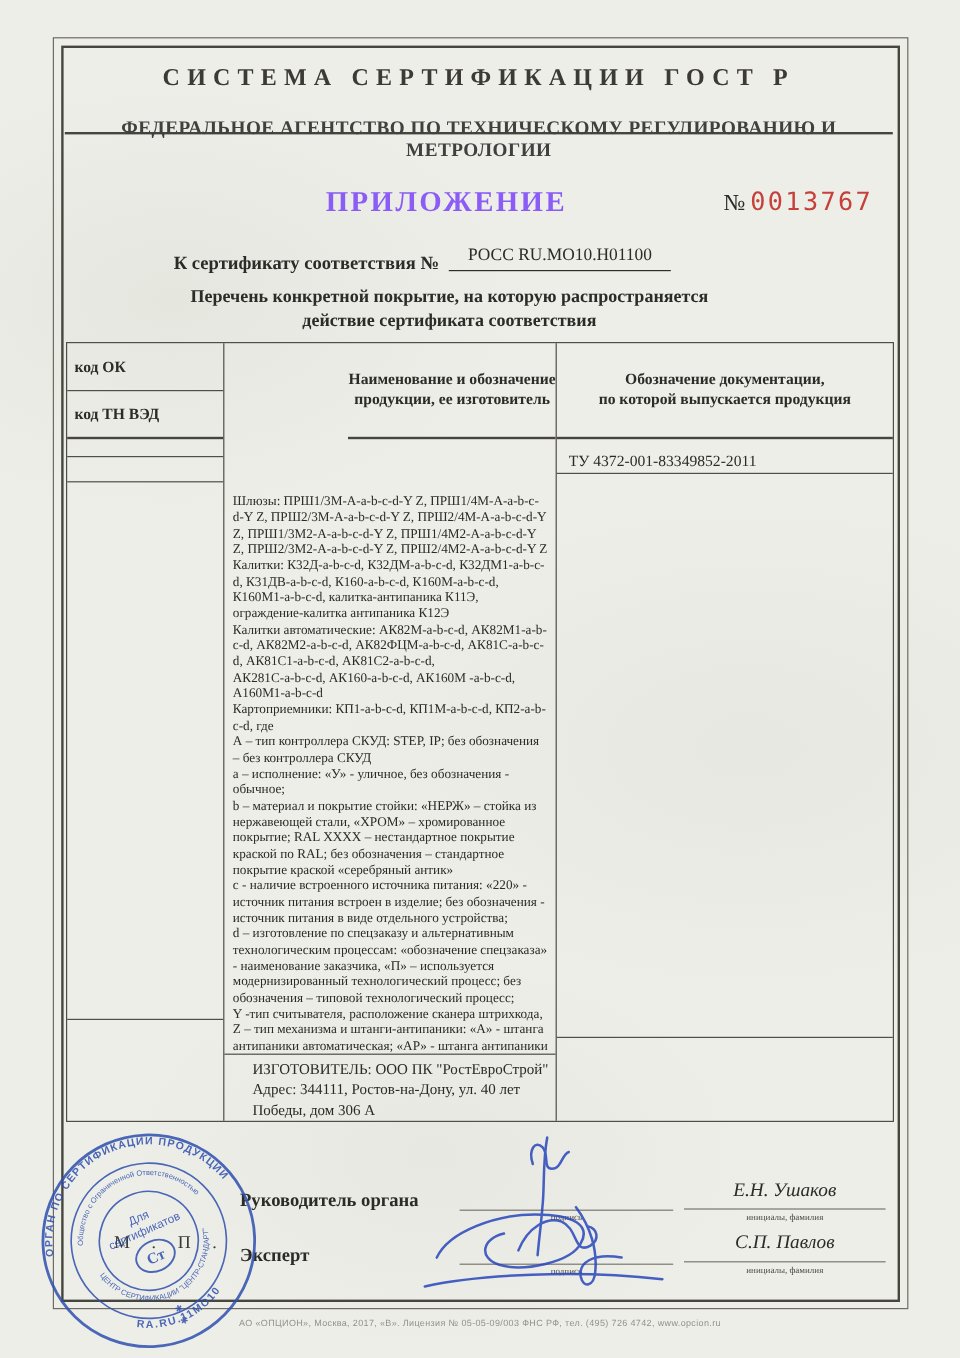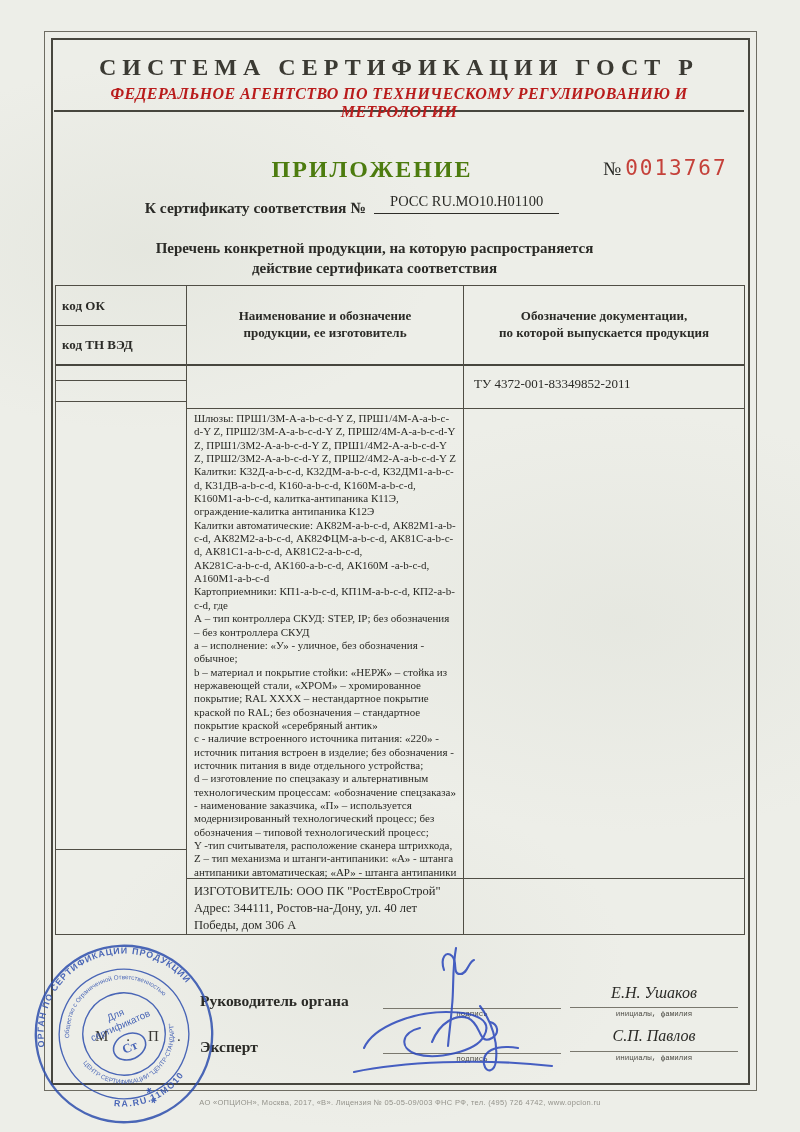--- a/index.html
+++ b/index.html
@@ -24,89 +24,89 @@
   }
   .border-inner{
     position:absolute;left:51px;top:38px;width:695px;height:1043px;
     border:2.5px solid #47463e;z-index:1;
   }
   .doc-header{
     position:absolute;left:54px;top:41px;width:690px;height:69px;
     border-bottom:2.5px solid #47463e;text-align:center;z-index:2;
   }
   .doc-header .l1{
-    margin-top:13px;font-size:24px;font-weight:bold;letter-spacing:6px;color:#3b3a33;
+    margin-top:13px;font-size:20px;font-weight:bold;letter-spacing:6px;color:#3b3a33;
   }
   .doc-header .l2{
-    margin-top:4px;font-size:16px;font-weight:bold;letter-spacing:.4px;color:#b91c1c;font-style:italic;
+    margin-top:22px;font-size:16px;font-weight:bold;letter-spacing:.4px;color:#404040;
   }
   .serial{
     position:absolute;left:603px;top:132px;z-index:2;white-space:nowrap;margin-top:24px;
   }
   .serial .pref{font-size:19px;color:#2b2b27;}
   .serial .num{
     font-family:"DejaVu Sans Mono", monospace;
     font-size:21px;color:#c5413a;letter-spacing:2px;
   }
   .title-area{
     position:absolute;left:52px;top:156px;width:600px;text-align:center;z-index:2;
   }
-  .title-main{font-size:24px;font-weight:bold;letter-spacing:2px;color:#4d7c0f;padding-left:40px;}
-  .cert-row{margin-top:16px;font-size:15.5px;font-weight:bold;white-space:nowrap;}
+  .title-main{font-size:24px;font-weight:bold;letter-spacing:2px;color:#8b5cf6;padding-left:40px;}
+  .cert-row{margin-top:28px;font-size:15.5px;font-weight:bold;white-space:nowrap;}
   .cert-num{
     display:inline-block;border-bottom:1.5px solid #2e2d28;
     padding:0 16px 3px 16px;margin-left:8px;font-weight:normal;font-size:14.5px;
     transform:translateY(-7px);
   }
   .subtitle{
     position:absolute;left:52px;top:238px;width:645px;text-align:center;
     font-size:15px;font-weight:bold;white-space:pre-line;line-height:1.35;z-index:2;
   }
   
   .ctable{
     position:absolute;left:55px;top:285px;width:690px;height:650px;
     display:flex;z-index:2;border:1.5px solid #504e45;box-sizing:border-box;
   }
   .ctable .col{display:flex;flex-direction:column;box-sizing:border-box;}
   .col1{width:131px;border-right:1.5px solid #504e45;}
-  .col2{width:277px;border-right:1.5px solid #504e45;}
+  .col2{width:277px;border-right:1.5px solid #504e45;align-items:flex-end;}
   .col3{flex:1;}
   .cell{box-sizing:border-box;overflow:hidden;}
   .bb{border-bottom:1.5px solid #504e45;}
   .bb2{border-bottom:2px solid #47463e;}
   .c1-h{height:40px;font-size:13px;font-weight:bold;display:flex;align-items:center;padding-left:6px;}
   .c1-code{height:28px;font-size:11px;line-height:12.5px;padding:1px 3px 0 4px;white-space:pre-line;}
   .c1-e1{height:15px;}
   .c1-e2{height:21px;}
   .c1-e3{height:448px;}
   .c1-e4{flex:1;}
   .head-cell{
     height:80px;display:flex;align-items:center;justify-content:center;text-align:center;
     font-size:13px;font-weight:bold;white-space:pre-line;line-height:1.3;
   }
   .c2-e1{height:43px;}
   .c2-prod{
     height:470px;font-size:11px;line-height:13.35px;padding:3px 6px 0 7px;
     white-space:pre-line;
   }
   .c2-man{flex:1;font-size:12.5px;line-height:1.35;padding:4px 6px 0 7px;white-space:pre-line;}
-  .c3-doc{height:43px;font-size:13px;padding:10px 0 0 10px;}
+  .c3-doc{height:29px;font-size:13px;padding:10px 0 0 10px;}
   .c3-e1{height:470px;}
   .c3-e2{flex:1;}
   
   .role{position:absolute;font-size:15.5px;font-weight:bold;z-index:2;}
   .role1{left:200px;top:992px;}
   .role2{left:200px;top:1038px;}
   .sigline{position:absolute;border-top:1px solid #7a786e;z-index:2;}
   .sl1{left:383px;top:1008px;width:178px;}
   .sl2{left:383px;top:1053px;width:178px;}
   .nl1{left:570px;top:1007px;width:168px;}
   .nl2{left:570px;top:1051px;width:168px;}
   .caption{
-    position:absolute;font-family:Liberation Mono, monospace;font-size:7.5px;
+    position:absolute;font-family:Liberation Serif, serif;font-size:7.5px;
     color:#4c4b44;text-align:center;z-index:2;
   }
   .cap-s1{left:383px;top:1010px;width:178px;}
   .cap-s2{left:383px;top:1055px;width:178px;}
   .cap-n1{left:570px;top:1010px;width:168px;}
   .cap-n2{left:570px;top:1054px;width:168px;}
   .sigName{position:absolute;font-size:16px;text-align:center;z-index:2;font-style:italic;}
   .nm1{left:570px;top:984px;width:168px;}
   .nm2{left:570px;top:1027px;width:168px;}
   .mp{position:absolute;left:95px;top:1028px;font-size:15px;color:#3a3934;z-index:2;letter-spacing:18px;}
@@ -139,21 +139,21 @@
   <span class="num">0013767</span>
 </div>
 
 <div class="title-area">
   <div class="title-main">ПРИЛОЖЕНИЕ</div>
   <div class="cert-row">
     <span>К сертификату соответствия №</span><span class="cert-num">РОСС RU.MO10.H01100</span>
   </div>
 </div>
 
-<div class="subtitle">Перечень конкретной продукции,  на которую распространяется
+<div class="subtitle">Перечень конкретной покрытие,  на которую распространяется
 действие сертификата соответствия</div>
 
 <div class="ctable">
   <div class="col col1">
     <div class="cell bb c1-h">код ОК</div>
     <div class="cell bb2 c1-h">код ТН ВЭД</div>
     <div class="cell bb c1-e1"></div>
     <div class="cell bb c1-e2"></div>
     <div class="cell bb c1-e3"></div>
     <div class="cell c1-e4"></div>

